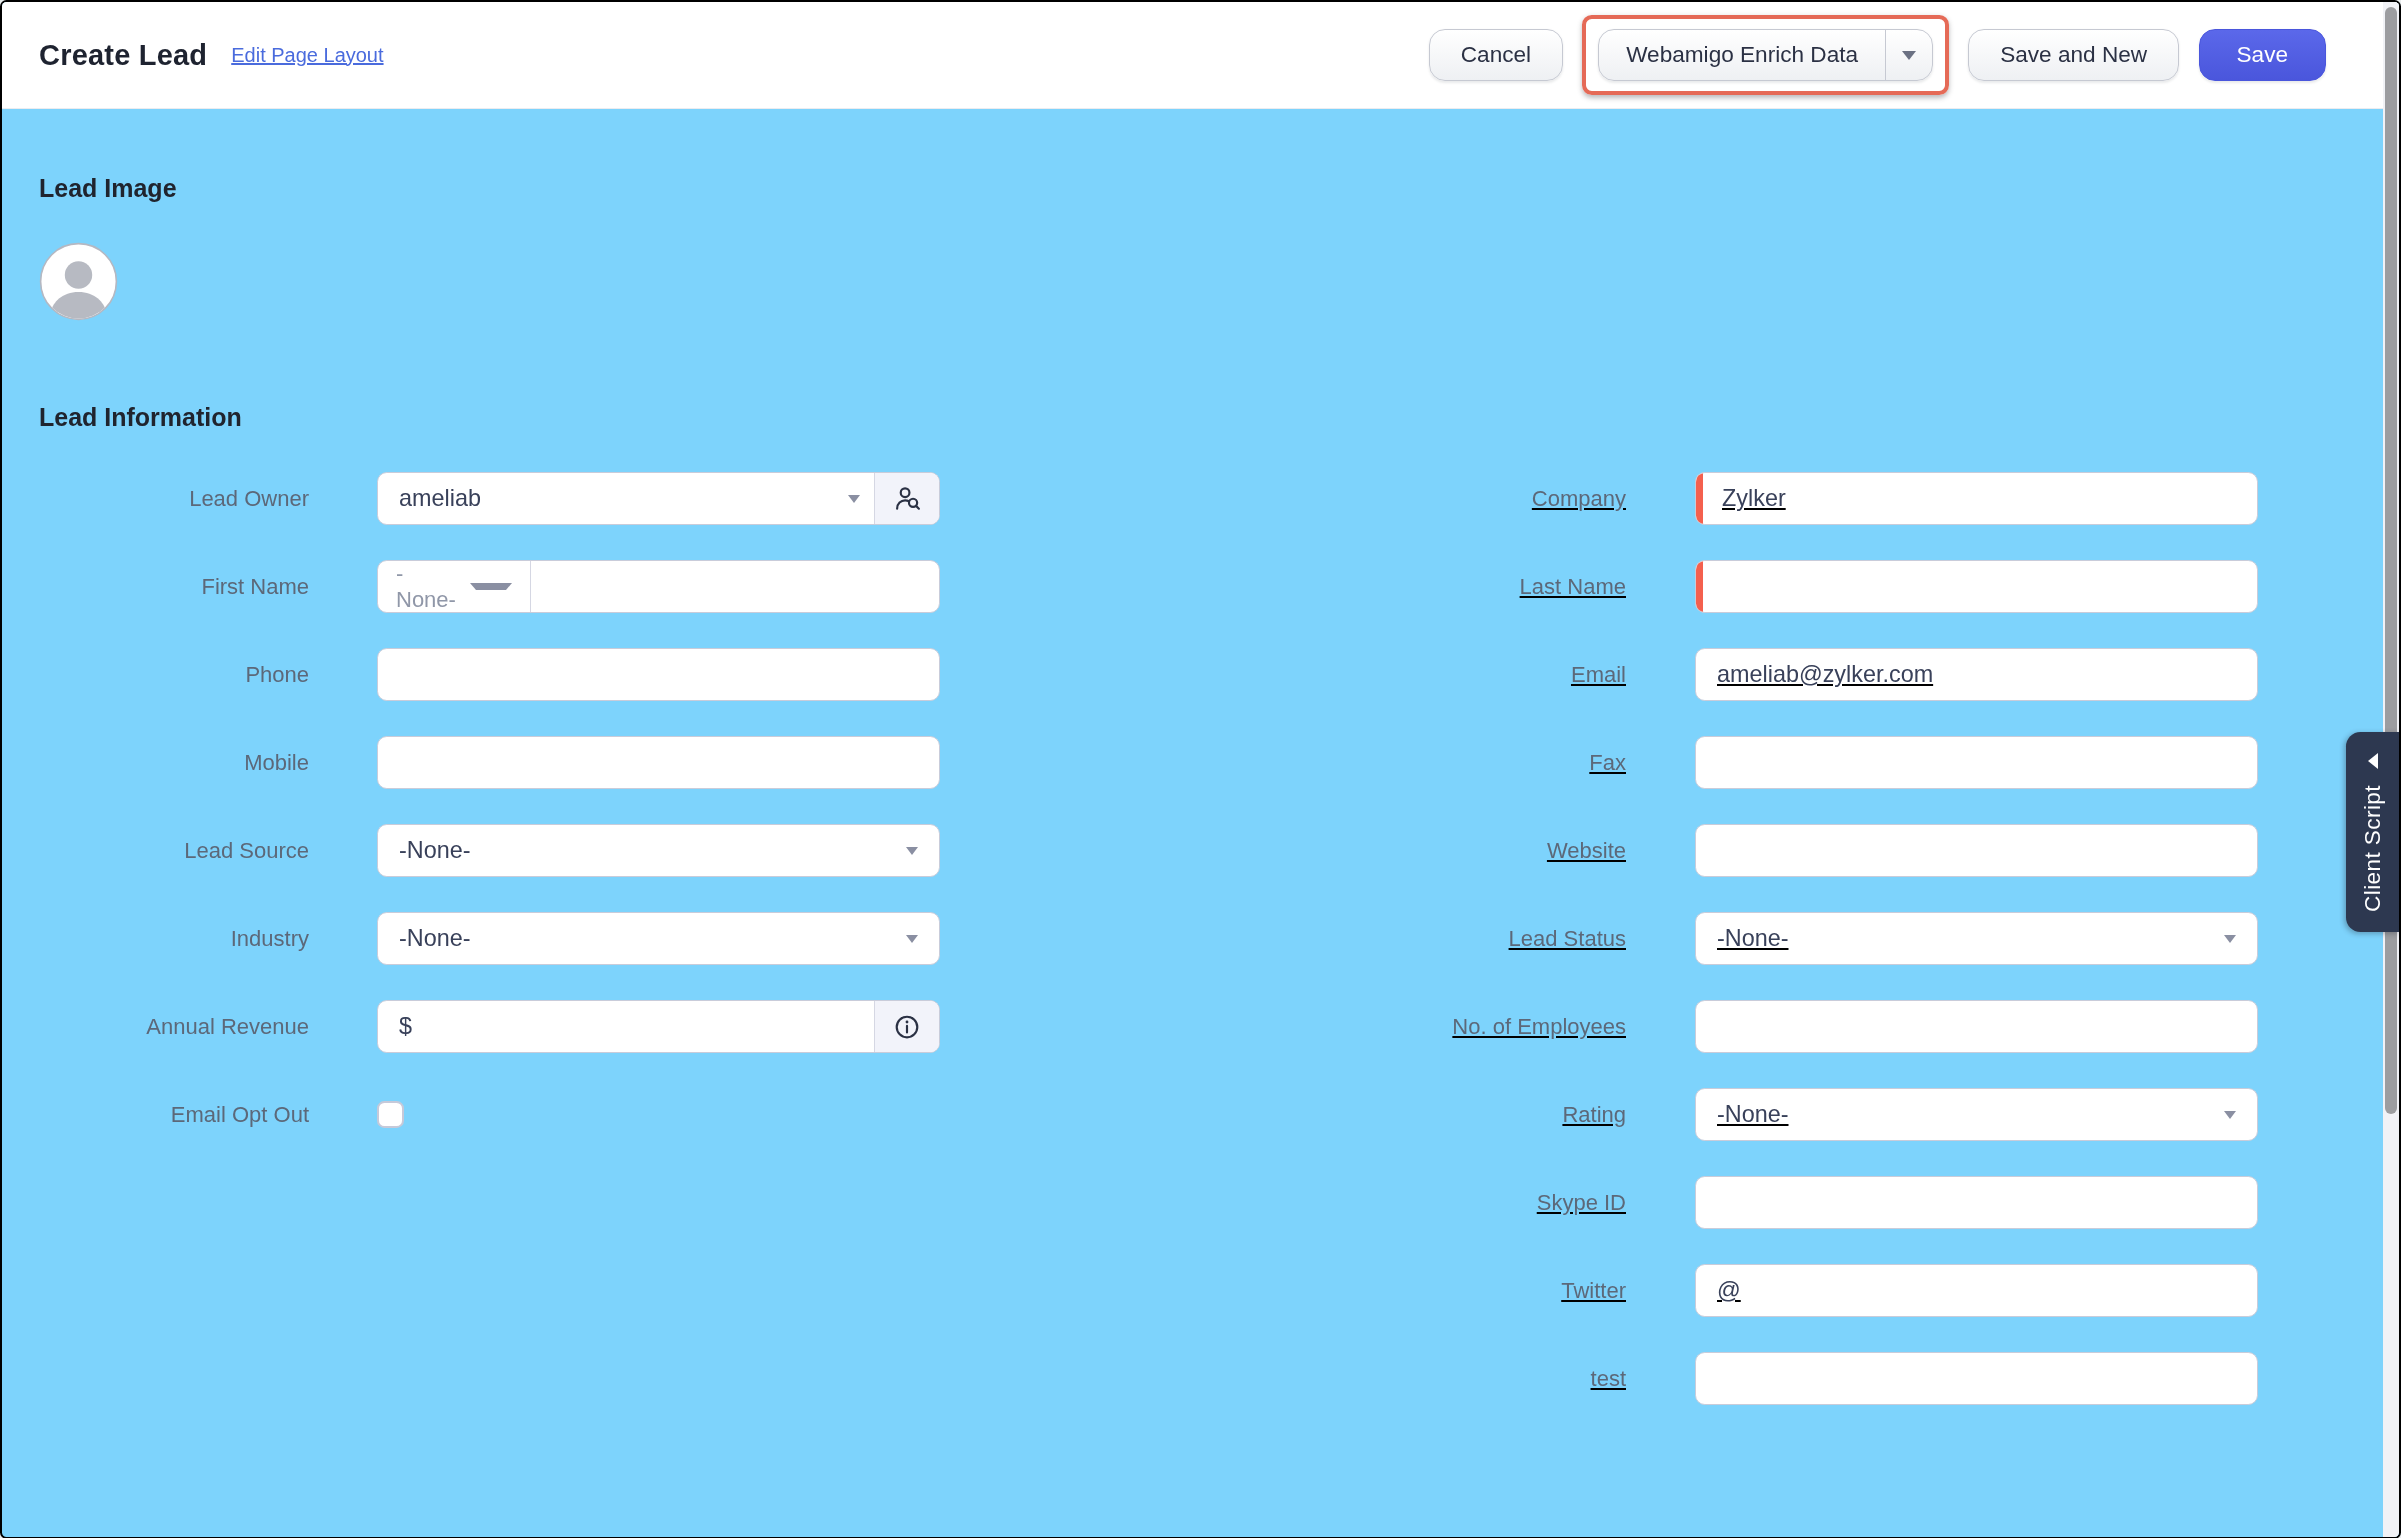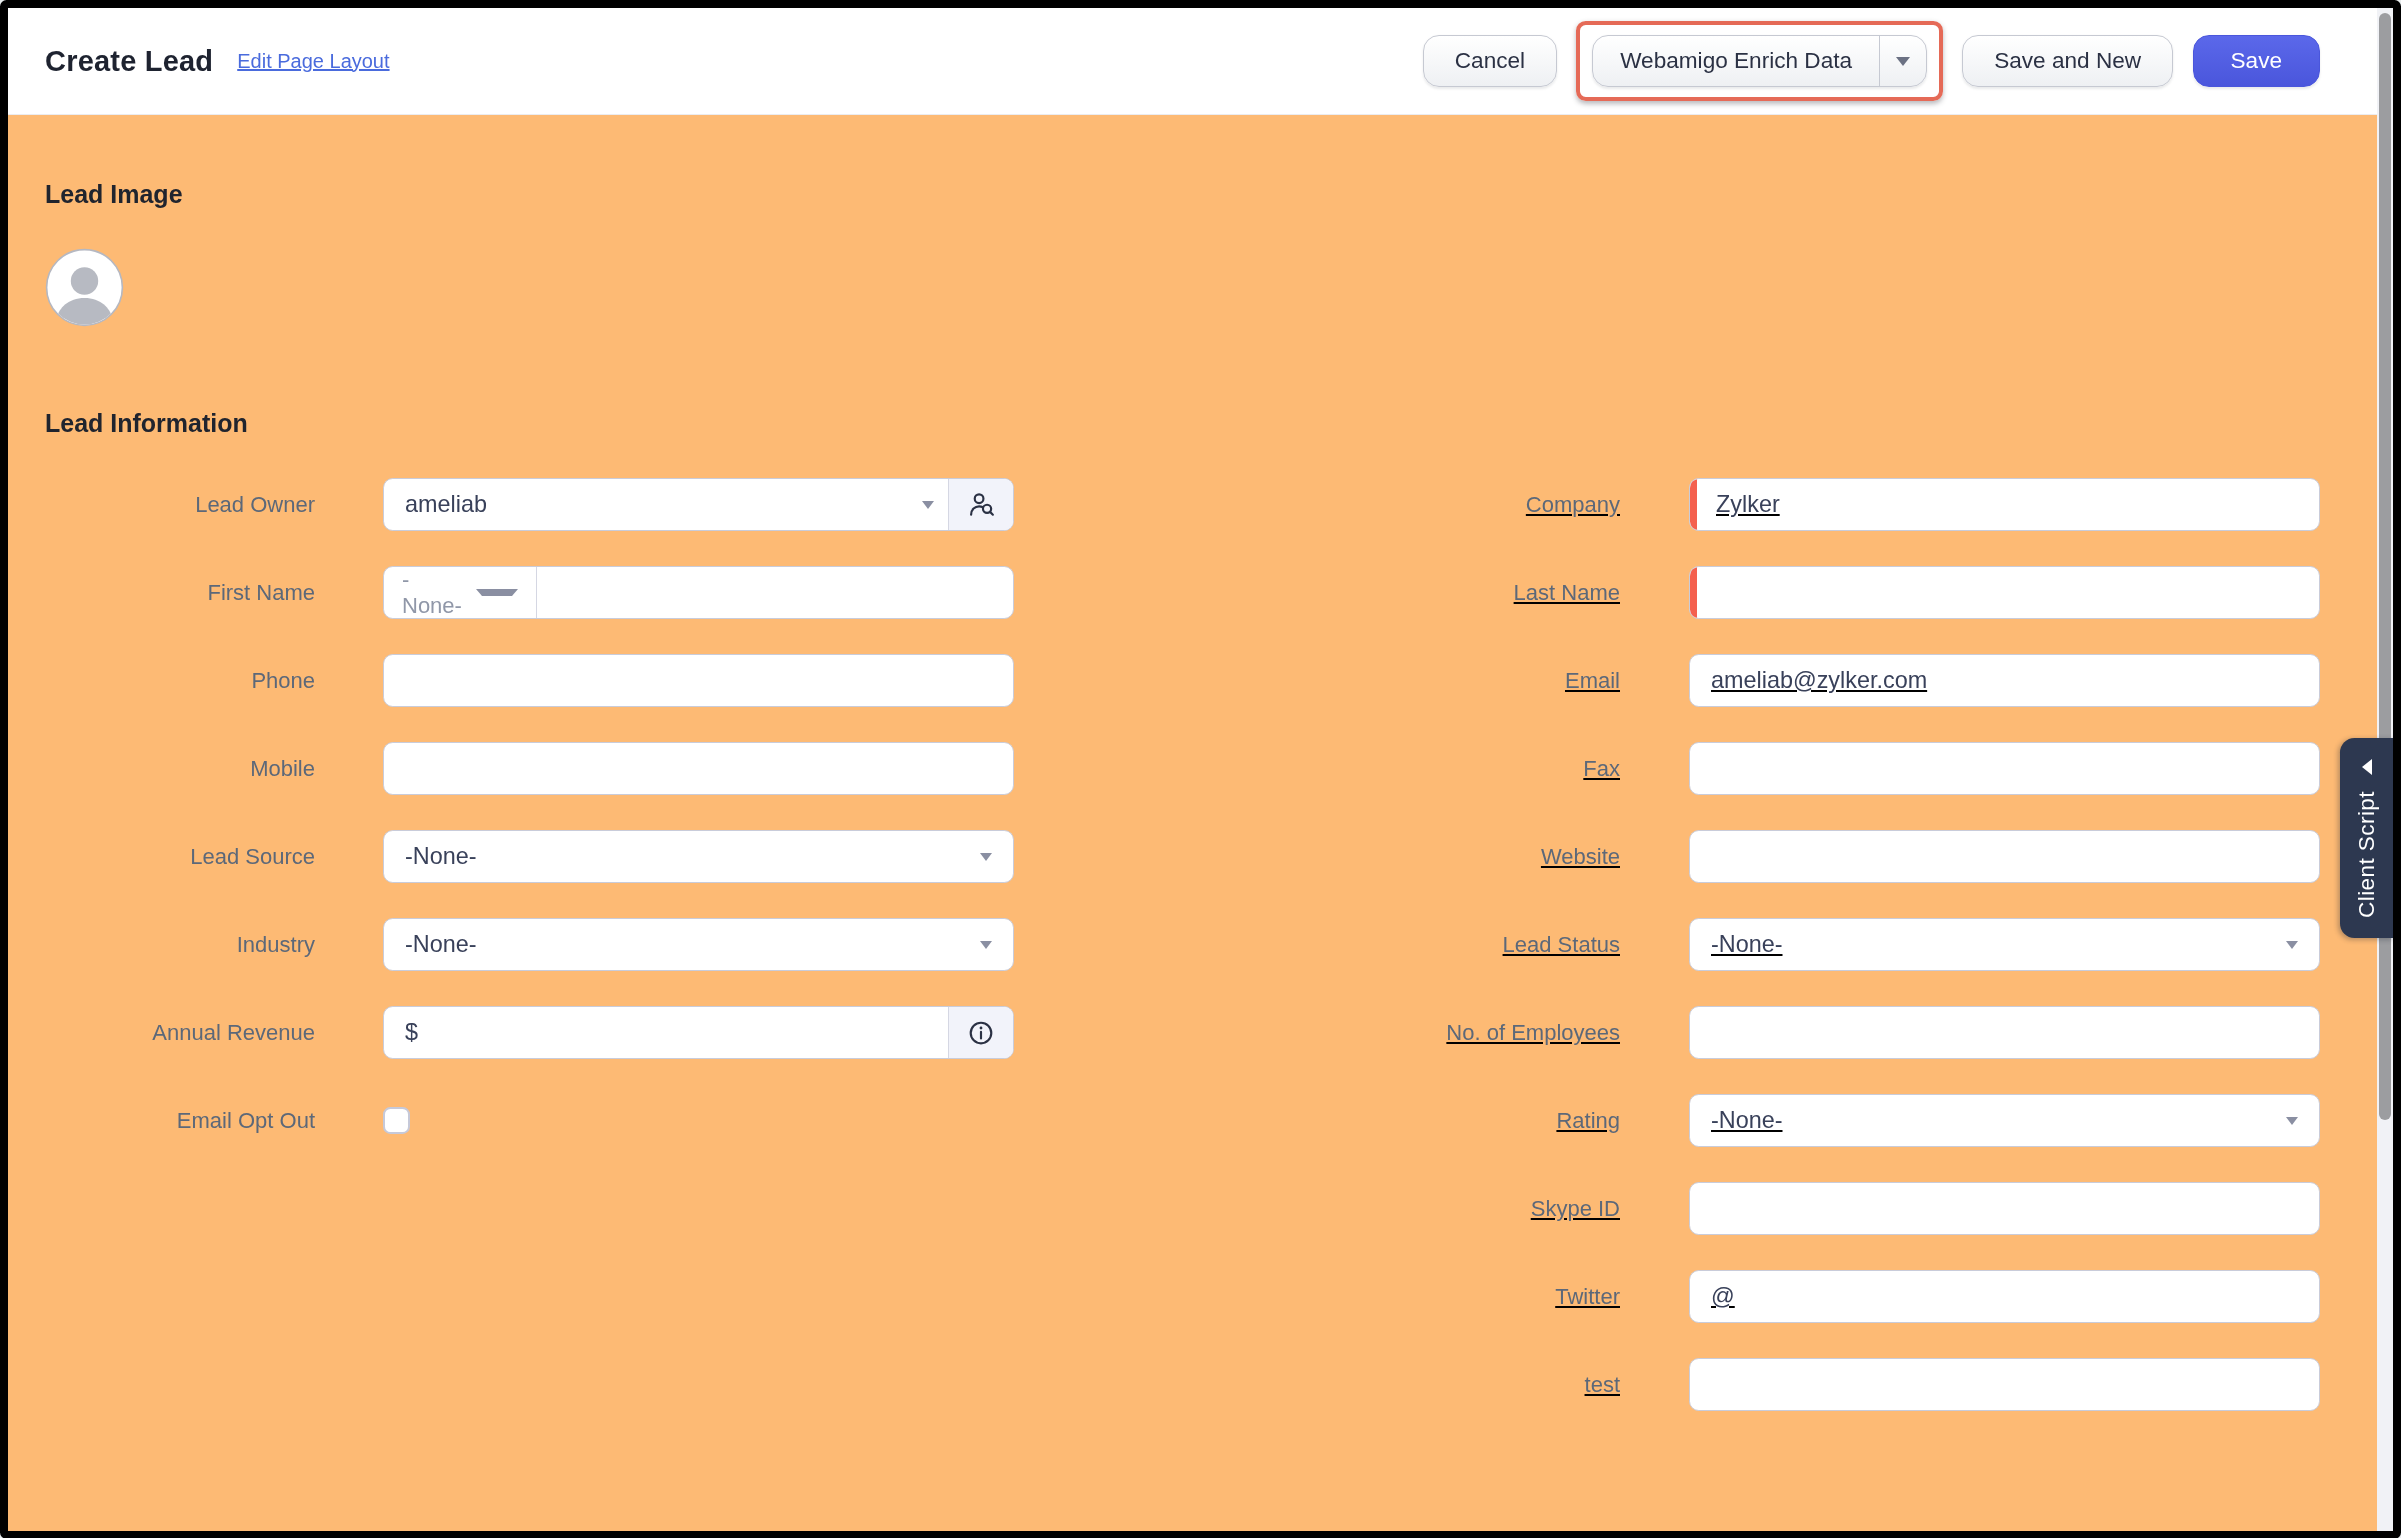--- a/index.html
+++ b/index.html
@@ -1,23 +1,23 @@
 <!DOCTYPE html>
 <html style="font-size:13px"><head>
 <meta charset="utf-8">
 <style>
   * { box-sizing: border-box; margin: 0; padding: 0; }
   html,body { background:#e9edee; }
   body { font-family: "Liberation Sans", sans-serif; }
 
   .screen {
     width: 2401px; height: 1539px;
-    border: 8px solid #000000;
+    border: 2px solid #000000;
     border-radius: 6.5px;
-    background: #fdba74;
+    background: #7dd3fc;
     position: relative;
     overflow: hidden;
   }
 
   
   .header {
     height: 107px;
     display: flex; align-items: center;
     padding: 0 73px 0 37px;
     border-bottom: 1.6px solid #ebecf0;
@@ -72,21 +72,21 @@
   .col { display: flex; flex-direction: column; }
   .col-left  { width: 969px; }
   .col-right { width: 1150px; text-decoration: underline; }
 
   .row { display: flex; align-items: center; height: 53px; margin-bottom: 35px; }
   .flabel { font-size: 22px; color: #5c6879; text-align: right; flex: none; }
   .col-left  .flabel { width: 270px; margin-right: 68px; }
   .col-right .flabel { width: 450px; margin-right: 69px; }
 
   .input {
-    width: 631px; height: 53px; flex: none;
+    width: 563px; height: 53px; flex: none;
     border: 1.6px solid #c9ccda; border-radius: 9.7px;
     background: #fff; position: relative;
     display: flex; align-items: center;
     padding: 0 21px; font-size: 23.4px; color: #39415a;
     overflow: hidden;
   }
   .input .val { flex: 1; }
   .input .prefix { margin-right: 11.3px; }
   .input .caret { margin-left: 9.7px; border-left-width:6.5px; border-right-width:6.5px; border-top:8px solid #8a8fa2; }
   .seg {

